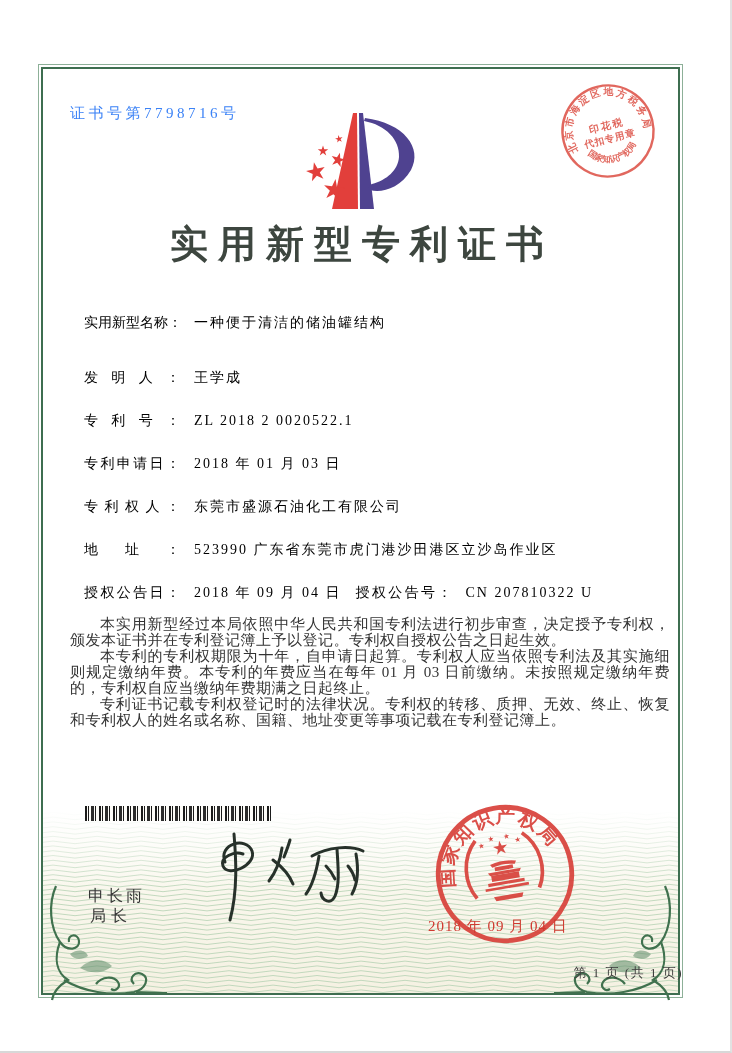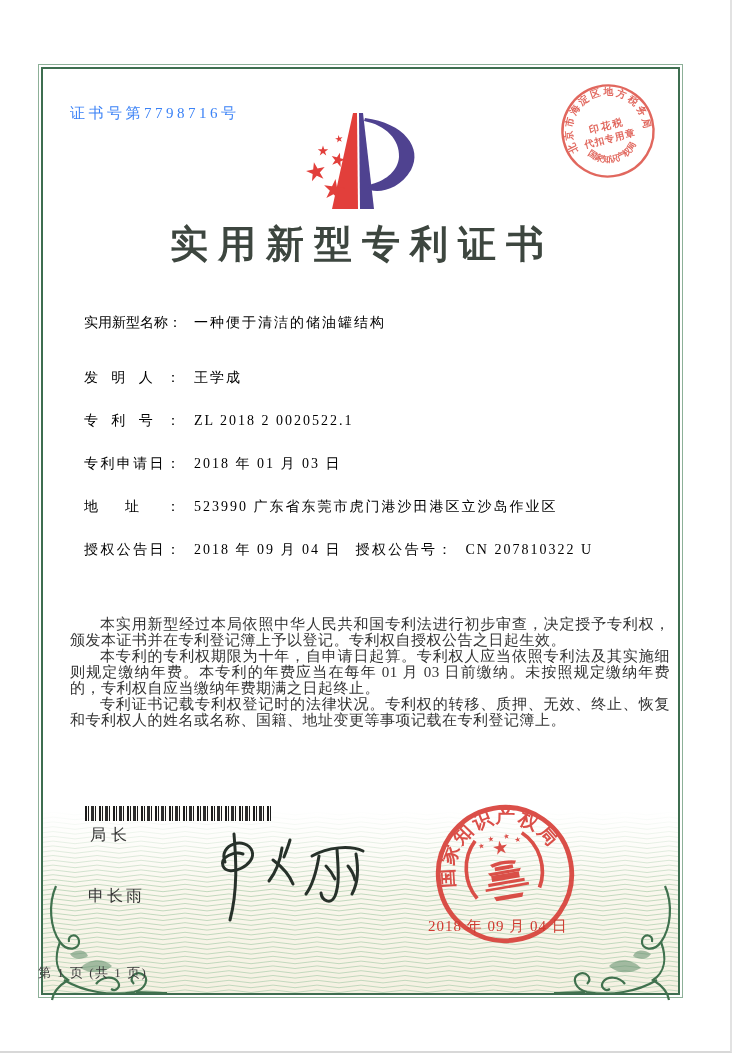--- a/index.html
+++ b/index.html
@@ -43,33 +43,33 @@
     text-align:justify;color:#333;z-index:3;}
   .body-text p{margin:0;text-indent:2em;letter-spacing:0.5px;}
 
   .barcode{left:85px;top:806px;width:186px;height:15px;z-index:3;background-color:#fdfcf8;
     background-image:repeating-linear-gradient(90deg,
       #1b1b1b 0 2px, transparent 2px 3px,
       #1b1b1b 3px 4px, transparent 4px 6px,
       #2c2c2c 6px 9px, transparent 9px 10px,
       #1b1b1b 10px 11px, transparent 11px 14px);}
 
-  .director-title{left:90px;top:825px;font-size:16px;letter-spacing:5px;color:#353535;z-index:4;text-align:right;}
+  .director-title{left:90px;top:906px;font-size:16px;letter-spacing:5px;color:#353535;z-index:4;text-align:right;}
   .director-name{left:88px;top:886px;font-size:16px;letter-spacing:3px;color:#353535;z-index:4;}
 
   .sig{left:198px;top:824px;z-index:4;}
   .sig path{stroke:#27312a;stroke-width:3;fill:none;stroke-linecap:round;}
 
   .seal-cnipa{left:426px;top:795px;z-index:4;opacity:.92;}
   .seal-date{left:428px;top:917px;width:175px;font-size:15px;color:#cf3a30;
     letter-spacing:1px;white-space:nowrap;z-index:5;}
 
   .seal-tax{left:558px;top:81px;z-index:4;opacity:.88;}
 
-  .footer{left:38px;top:964px;width:645px;text-align:left;font-size:13px;
+  .footer{left:38px;top:964px;width:645px;text-align:right;font-size:13px;
     letter-spacing:1.5px;color:#3d3d3d;z-index:3;}
 
   .flourish{top:884px;z-index:3;}
   .flourish path{stroke:#40714e;stroke-width:2.2;fill:none;}
   .flourish path.leaf{fill:#5c8a68;stroke:none;opacity:.55;}
   .fl-left{left:40px;}
   .fl-right{left:553px;transform:scaleX(-1);}
 </style>
 </head>
 <body>
@@ -176,20 +176,23 @@
     <div class="frow">
       <span class="flabel">发明人：</span><span class="fvalue">王学成</span>
     </div>
     <div class="frow">
       <span class="flabel">专利号：</span><span class="fvalue">ZL 2018 2 0020522.1</span>
     </div>
     <div class="frow">
       <span class="flabel">专利申请日：</span><span class="fvalue">2018 年 01 月 03 日</span>
     </div>
     <div class="frow">
+      <span class="flabel">专利权人：</span><span class="fvalue">东莞市盛源石油化工有限公司</span>
+    </div>
+    <div class="frow">
       <span class="flabel">地址：</span><span class="fvalue">523990 广东省东莞市虎门港沙田港区立沙岛作业区</span>
     </div>
     <div class="frow">
       <span class="gcell g1">
         <span class="flabel">授权公告日：</span><span class="fvalue">2018 年 09 月 04 日</span>
       </span>
       <span class="gcell">
         <span class="flabel">授权公告号：</span><span class="fvalue">CN 207810322 U</span>
       </span>
     </div>

